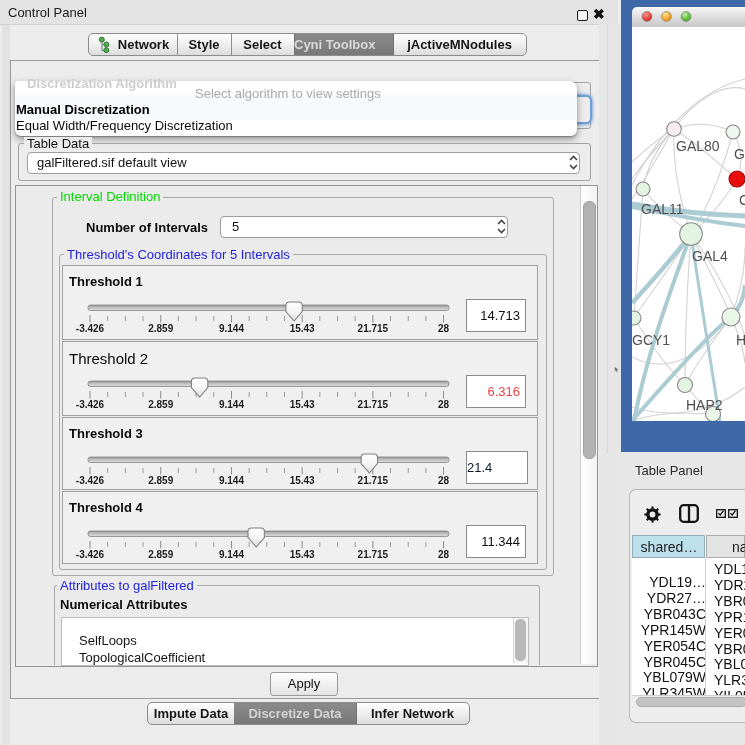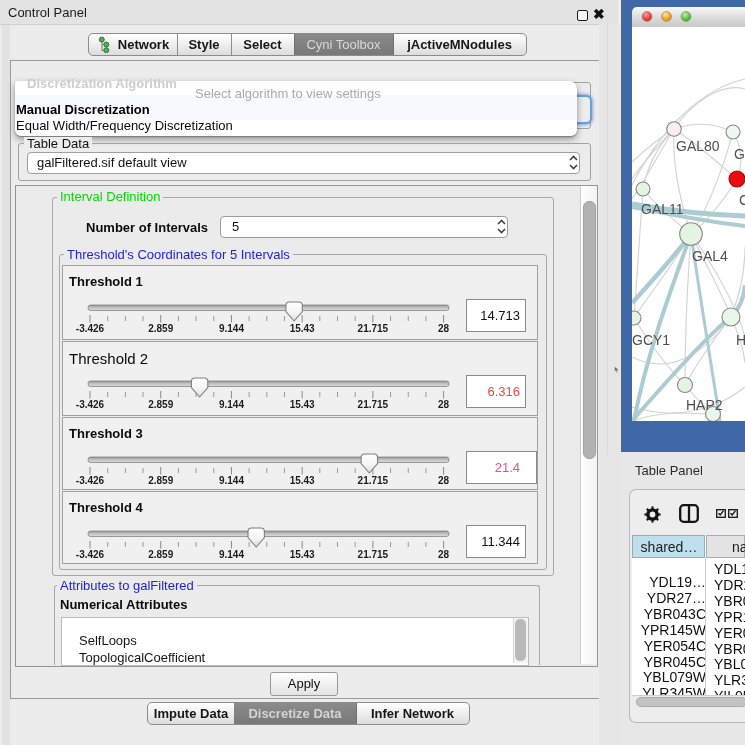--- a/index.html
+++ b/index.html
@@ -27,21 +27,21 @@
   <div class="abs" style="left:304px;top:0;width:133px;height:21px;"></div>
   <svg class="abs" style="left:8px;top:2px;" width="13" height="17" viewBox="0 0 13 17">
     <path d="M5,4 L5,15 M5,8.5 L9,8.5 M5,14.5 L9,14.5" fill="none" stroke="#8a8a9a" stroke-width="1.2"></path>
     <circle cx="4.8" cy="3.6" r="2.5" fill="#4faf4f" stroke="#2c6e2c" stroke-width="0.9"></circle>
     <circle cx="9.3" cy="8.5" r="2.5" fill="#4faf4f" stroke="#2c6e2c" stroke-width="0.9"></circle>
     <circle cx="9.3" cy="14.2" r="2.5" fill="#4faf4f" stroke="#2c6e2c" stroke-width="0.9"></circle>
   </svg>
   <div class="abs" style="left:23px;top:3px;width:63px;text-align:center;font-size:13px;font-weight:700;color:#161616;">Network</div>
   <div class="abs" style="left:88px;top:3px;width:54px;text-align:center;font-size:13px;font-weight:700;color:#161616;">Style</div>
   <div class="abs" style="left:142px;top:3px;width:63px;text-align:center;font-size:13px;font-weight:700;color:#161616;">Select</div>
-  <div class="abs" style="left:205px;top:3px;width:99px;text-align:center;font-size:13px;font-weight:400;color:#d9d9d9;">Cyni Toolbox</div>
+  <div class="abs" style="left:205px;top:3px;width:99px;text-align:left;font-size:13px;font-weight:700;color:#d9d9d9;">Cyni Toolbox</div>
   <div class="abs" style="left:304px;top:3px;width:133px;text-align:center;font-size:13px;font-weight:700;color:#161616;">jActiveMNodules</div>
 </div>
 
 <div class="abs" style="left:10px;top:60px;width:588px;height:637px;border:1px solid #9a9a9a;background:#ececec;"></div>
 
 <div class="gbox" style="left:20px;top:82px;width:569px;height:45px;"></div>
 
 <div class="abs" style="left:556px;top:95px;width:32px;height:25px;border:2px solid #6b9fd8;border-radius:6px;background:#ededed;box-shadow:0 0 3px 1px rgba(100,150,215,.75);"></div>
 
 <div class="abs" id="popup" style="left:15px;top:81px;width:562px;height:55px;background:#ffffff;border-radius:3px 8px 6px 6px;box-shadow:0 3px 7px rgba(0,0,0,.4),0 1px 1px rgba(0,0,0,.25);"></div>
@@ -211,21 +211,21 @@
       <line x1="380.60" y1="49" x2="380.60" y2="56.5" stroke="#8a8a8a" stroke-width="1"></line>
       <text x="27.00" y="66" font-size="10" font-weight="700" fill="#1c1c1c" text-anchor="middle" font-family="Liberation Sans, sans-serif">-3.426</text>
       <text x="97.72" y="66" font-size="10" font-weight="700" fill="#1c1c1c" text-anchor="middle" font-family="Liberation Sans, sans-serif">2.859</text>
       <text x="168.44" y="66" font-size="10" font-weight="700" fill="#1c1c1c" text-anchor="middle" font-family="Liberation Sans, sans-serif">9.144</text>
       <text x="239.16" y="66" font-size="10" font-weight="700" fill="#1c1c1c" text-anchor="middle" font-family="Liberation Sans, sans-serif">15.43</text>
       <text x="309.88" y="66" font-size="10" font-weight="700" fill="#1c1c1c" text-anchor="middle" font-family="Liberation Sans, sans-serif">21.715</text>
       <text x="380.60" y="66" font-size="10" font-weight="700" fill="#1c1c1c" text-anchor="middle" font-family="Liberation Sans, sans-serif">28</text>
       <path d="M 298.14,45.5 L 298.14,39.5 Q 298.14,36 301.64,36 L 311.04,36 Q 314.54,36 314.54,39.5 L 314.54,45.5 L 306.34,55 Z" fill="url(#th2)" stroke="#7f7f7f" stroke-width="1.1"></path>
     </svg>
     <div class="abs" style="left:6px;top:8px;font-size:13px;font-weight:700;color:#0a0a0a;">Threshold 3</div>
-    <div class="abs" style="left:403px;top:33px;width:53px;height:31px;background:#fff;border:1px solid #8a8a8a;font-size:13px;line-height:31px;text-align:right;padding-right:16px;color:#ec4899;">21.4</div>
+    <div class="abs" style="left:403px;top:33px;width:53px;height:31px;background:#fff;border:1px solid #8a8a8a;font-size:13px;line-height:31px;padding-right:7px;color:#0f172a;">21.4</div>
   </div>
 <div class="abs" style="left:62px;top:491px;width:474px;height:71px;background:#f0f0f0;border:1px solid #a0a0a0;">
     <svg class="abs" style="left:0;top:0;" width="474" height="71" viewBox="0 0 474 71">
       <defs>
         <linearGradient id="tg3" x1="0" y1="0" x2="0" y2="1">
           <stop offset="0" stop-color="#8f8f8f"></stop>
           <stop offset="0.35" stop-color="#b8b8b8"></stop>
           <stop offset="1" stop-color="#dddddd"></stop>
         </linearGradient>
         <linearGradient id="th3" x1="0" y1="0" x2="0" y2="1">

